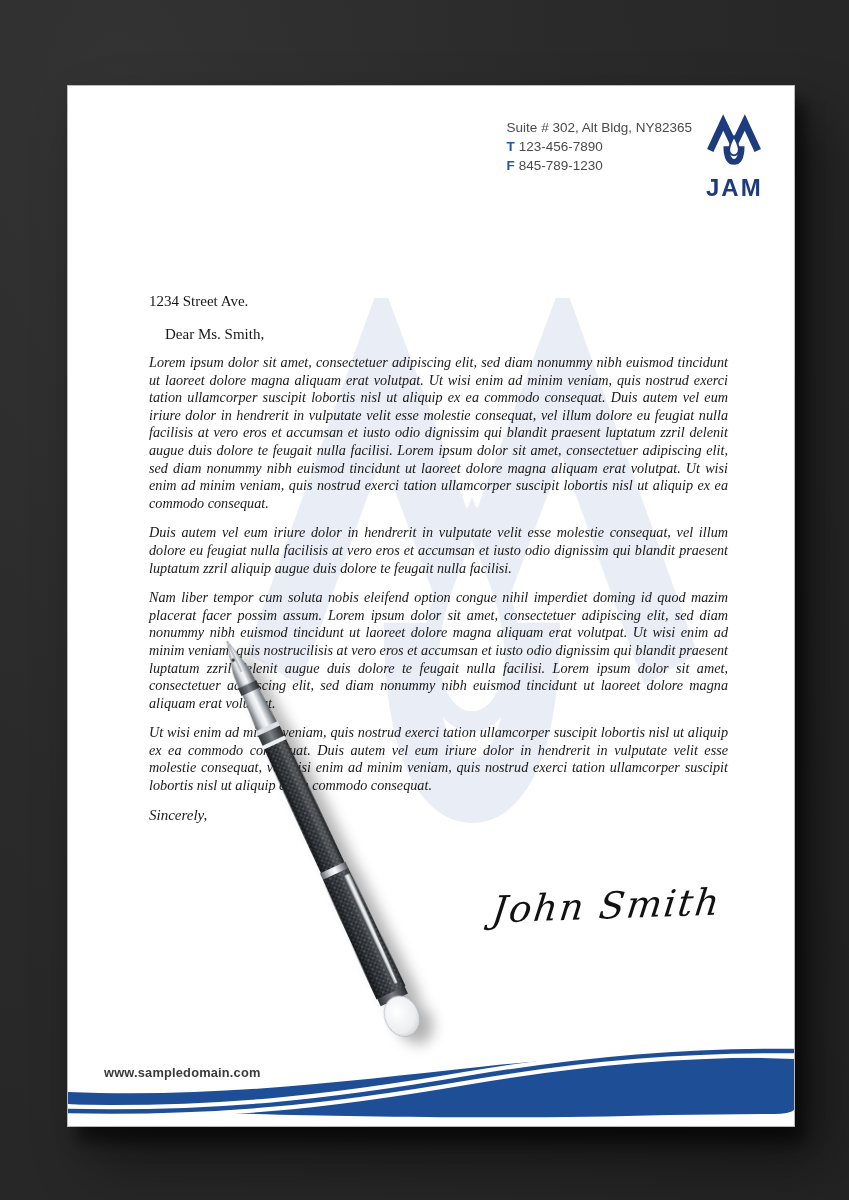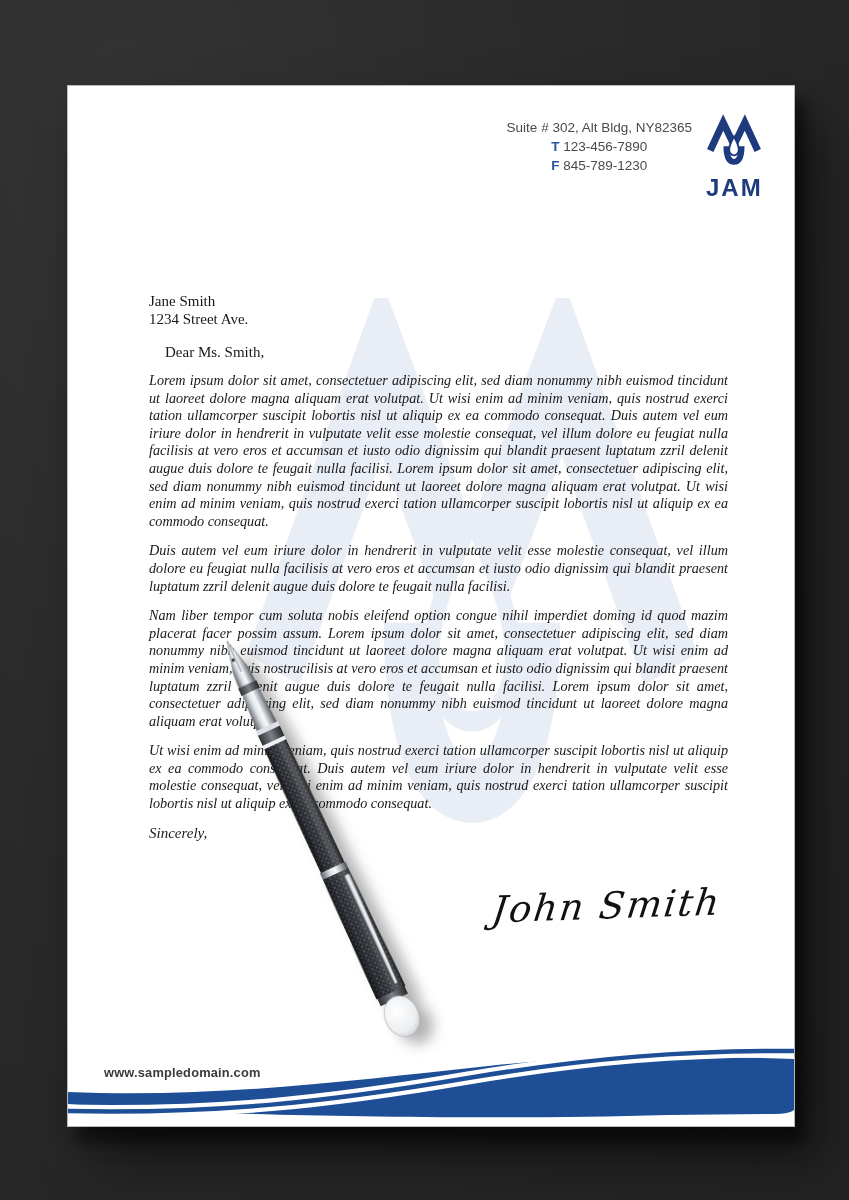--- a/index.html
+++ b/index.html
@@ -16,21 +16,21 @@
     border:1px solid #b9b9b9;
     box-sizing:border-box;
     box-shadow:10px 16px 14px rgba(0,0,0,.55), 28px 34px 55px rgba(0,0,0,.45);
     overflow:hidden;
   }
   
   .watermark{position:absolute;left:178px;top:212px;width:452px;height:580px;z-index:1;}
   
   .hdr-contact{
     position:absolute;top:32px;right:102px;z-index:3;
-    text-align:center;font-size:13.5px;line-height:19px;color:#4a4a4a;
+    text-align:left;font-size:13.5px;line-height:19px;color:#4a4a4a;
   }
   .hdr-contact b{color:#2456a4;font-weight:bold;}
   .logo{position:absolute;top:28px;left:638px;width:56px;text-align:left;z-index:3;}
   .logo-mark{width:54px;height:58px;display:block;margin:0 auto;}
   .logo-word{
     margin-top:4px;font-size:24px;font-weight:bold;color:#1e3c7d;
     letter-spacing:2px;line-height:24px;
   }
   
   .letter{
@@ -90,26 +90,25 @@
           <path d="M48,58 L70,12 L94,64"></path>
         </g>
         <path d="M36,56 C36,76 42,85 50,85 C58,85 64,76 64,56" fill="none" stroke="#1e3c7d" stroke-width="11"></path>
         <path d="M50,38 C44,49 41,55 41,62 C41,68 45,73 50,73 C55,73 59,68 59,62 C59,55 56,49 50,38 Z" fill="#ffffff" stroke="#1e3c7d" stroke-width="3.5"></path>
       </svg>
       <div class="logo-word">JAM</div>
     </div>
 
     <div class="letter">
       <div class="recipient">
-        <div>Jane Smith</div>
         <div>1234 Street Ave.</div>
       </div>
       <div class="salutation">Dear Ms. Smith,</div>
       <p class="body-par">Lorem ipsum dolor sit amet, consectetuer adipiscing elit, sed diam nonummy nibh euismod tincidunt ut laoreet dolore magna aliquam erat volutpat. Ut wisi enim ad minim veniam, quis nostrud exerci tation ullamcorper suscipit lobortis nisl ut aliquip ex ea commodo consequat. Duis autem vel eum iriure dolor in hendrerit in vulputate velit esse molestie consequat, vel illum dolore eu feugiat nulla facilisis at vero eros et accumsan et iusto odio dignissim qui blandit praesent luptatum zzril delenit augue duis dolore te feugait nulla facilisi. Lorem ipsum dolor sit amet, consectetuer adipiscing elit, sed diam nonummy nibh euismod tincidunt ut laoreet dolore magna aliquam erat volutpat. Ut wisi enim ad minim veniam, quis nostrud exerci tation ullamcorper suscipit lobortis nisl ut aliquip ex ea commodo consequat.</p>
-      <p class="body-par">Duis autem vel eum iriure dolor in hendrerit in vulputate velit esse molestie consequat, vel illum dolore eu feugiat nulla facilisis at vero eros et accumsan et iusto odio dignissim qui blandit praesent luptatum zzril delenit augue duis dolore te feugait nulla facilisi.</p>
+      <p class="body-par">Duis autem vel eum iriure dolor in hendrerit in vulputate velit esse molestie consequat, vel illum dolore eu feugiat nulla facilisis at vero eros et accumsan et iusto odio dignissim qui blandit praesent luptatum zzril aliquip augue duis dolore te feugait nulla facilisi.</p>
       <p class="body-par">Nam liber tempor cum soluta nobis eleifend option congue nihil imperdiet doming id quod mazim placerat facer possim assum. Lorem ipsum dolor sit amet, consectetuer adipiscing elit, sed diam nonummy nibh euismod tincidunt ut laoreet dolore magna aliquam erat volutpat. Ut wisi enim ad minim veniam, quis nostrucilisis at vero eros et accumsan et iusto odio dignissim qui blandit praesent luptatum zzril delenit augue duis dolore te feugait nulla facilisi. Lorem ipsum dolor sit amet, consectetuer adipiscing elit, sed diam nonummy nibh euismod tincidunt ut laoreet dolore magna aliquam erat volutpat.</p>
       <p class="body-par">Ut wisi enim ad minim veniam, quis nostrud exerci tation ullamcorper suscipit lobortis nisl ut aliquip ex ea commodo consequat. Duis autem vel eum iriure dolor in hendrerit in vulputate velit esse molestie consequat, vel wisi enim ad minim veniam, quis nostrud exerci tation ullamcorper suscipit lobortis nisl ut aliquip ex ea commodo consequat.</p>
       <div class="closing">Sincerely,</div>
     </div>
 
     <div class="signature">John Smith</div>
 
     <svg class="footer-wave" viewBox="0 0 728 100" preserveAspectRatio="none" aria-hidden="true">
       <path d="M0,66 C150,72 280,55 420,40 C540,27 640,30 728,33 L728,80 Q728,88 706,88 L600,89 C420,94 260,90 150,87 C60,83 20,80 0,78 Z" fill="#1d4e96"></path>
       <path d="M0,85 C150,88 260,76 400,52 C520,32 620,24 728,25" fill="none" stroke="#ffffff" stroke-width="13"></path>

